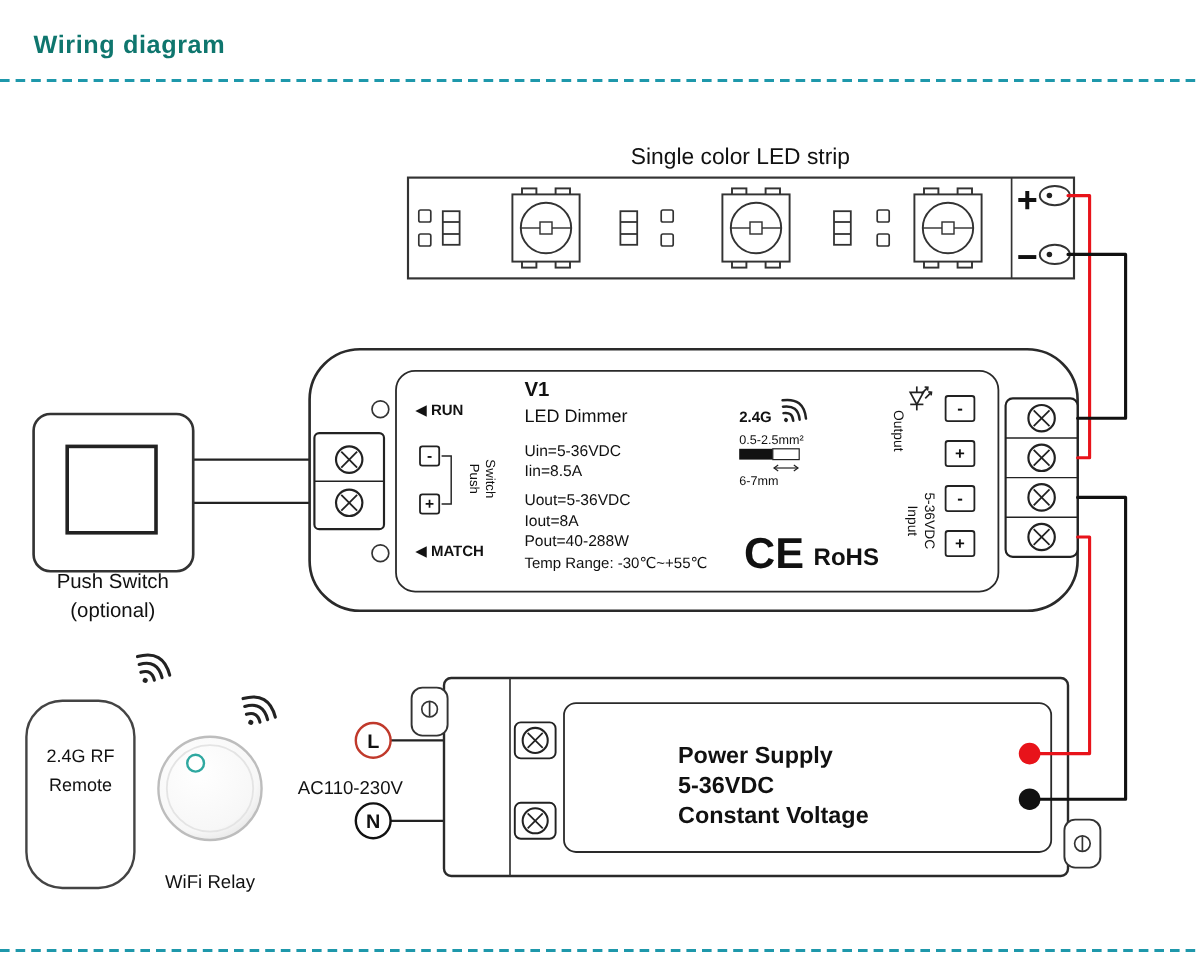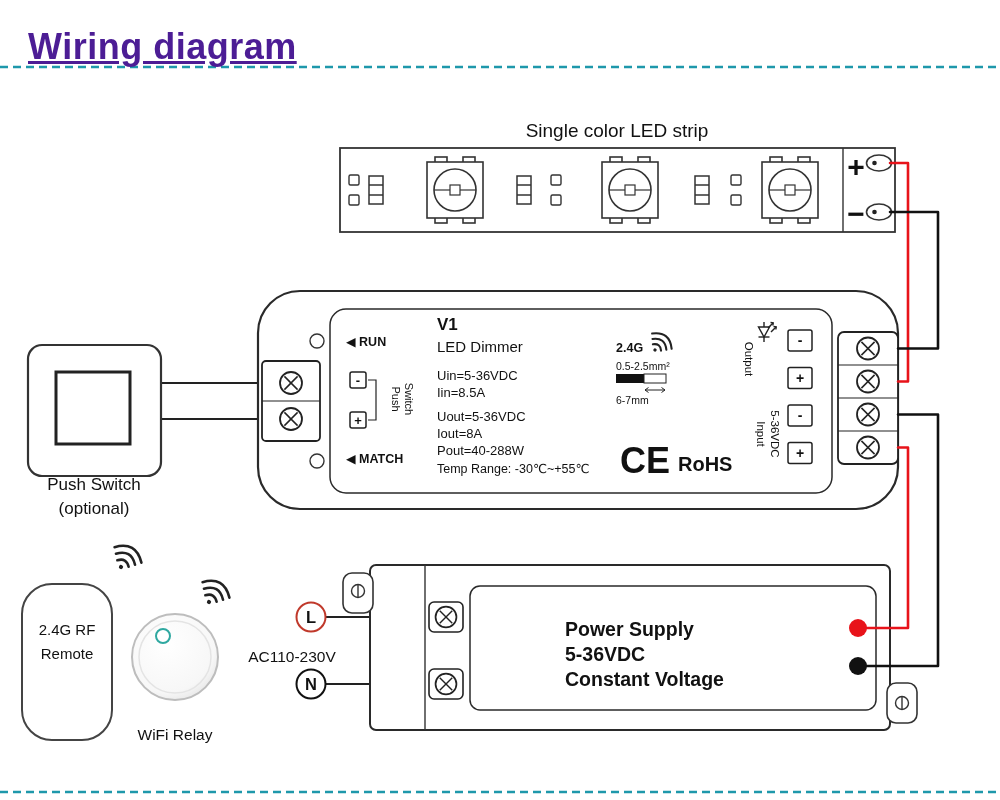--- a/index.html
+++ b/index.html
@@ -1,19 +1,19 @@
 <!DOCTYPE html>
 <html><head>
 <meta charset="utf-8">
 <style>
   html,body{margin:0;padding:0;background:#fff;}
   .page{position:relative;width:1000px;height:800px;background:#ffffff;overflow:hidden;
         font-family:"Liberation Sans","DejaVu Sans",sans-serif;}
-  .page-title{position:absolute;left:28px;top:26px;font-size:36px;font-weight:bold;
-              color:#4c1d95;letter-spacing:.5px;text-decoration:underline;}
+  .page-title{position:absolute;left:28px;top:26px;font-size:21px;font-weight:bold;
+              color:#0f766e;letter-spacing:.5px;}
   svg{position:absolute;left:0;top:0;}
   svg text{fill:#111;font-family:"Liberation Sans","DejaVu Sans",sans-serif;}
 </style>
 </head>
 <body>
 
 <div class="page">
 
   <svg width="1000" height="800" viewBox="0 0 1000 800">
     <defs>

